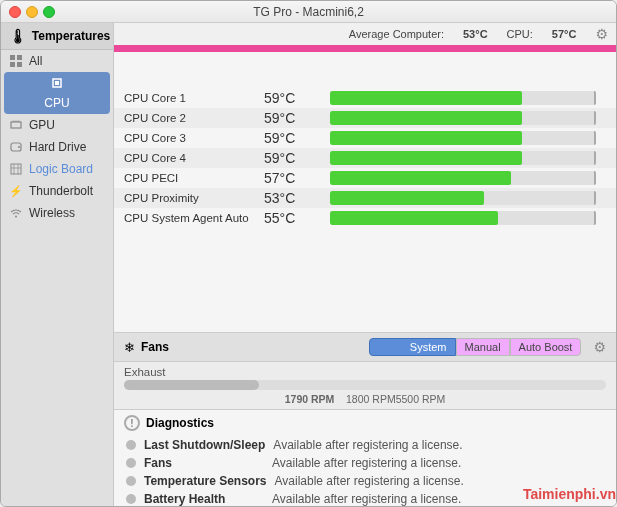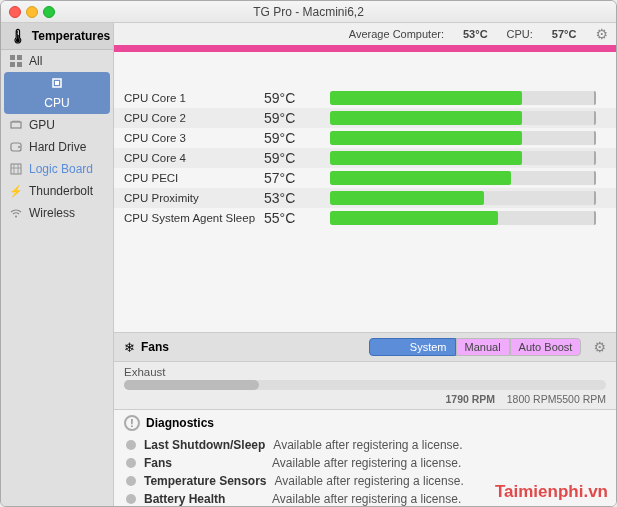--- a/index.html
+++ b/index.html
@@ -230,21 +230,21 @@
       margin-bottom: 3px;
     }
     .fan-slider-fill {
       height: 100%;
       background: #bbb;
       border-radius: 5px;
       width: 28%;
     }
     .fan-rpm-row {
       display: flex;
-      justify-content: flex-end;
+      justify-content: center;
       font-size: 10.5px;
       color: #666;
     }
     .fan-rpm-current { font-weight: 700; }
 
     
     .diagnostics-section {
       background: #f5f5f5;
       border-top: 1px solid #ccc;
       padding: 0;
@@ -290,22 +290,22 @@
       min-width: 120px;
     }
     .diag-value {
       color: #555;
     }
 
     
     .watermark {
       position: absolute;
       bottom: 6px;
-      right: 8px;
-      font-size: 17px;
+      right: 0;
+      font-size: 14px;
       color: #4a9de0;
       font-weight: 700;
     }
     .watermark span { color: #e04a4a; }
 
     .content-wrapper {
       position: relative;
       flex: 1;
       display: flex;
       flex-direction: column;
@@ -452,21 +452,21 @@
   </div>
           <div class="temp-row">
     <span class="temp-name">CPU Proximity</span>
     <span class="temp-value">53°C</span>
     <div class="temp-bar-container">
       <div class="temp-bar" style="width:58%"></div>
       <div class="temp-marker"></div>
     </div>
   </div>
           <div class="temp-row">
-    <span class="temp-name">CPU System Agent Sleep</span>
+    <span class="temp-name">CPU System Agent Auto</span>
     <span class="temp-value">55°C</span>
     <div class="temp-bar-container">
       <div class="temp-bar" style="width:63%"></div>
       <div class="temp-marker"></div>
     </div>
   </div>
         </div>
 
       <div class="fans-section">
         <div class="fans-header">

